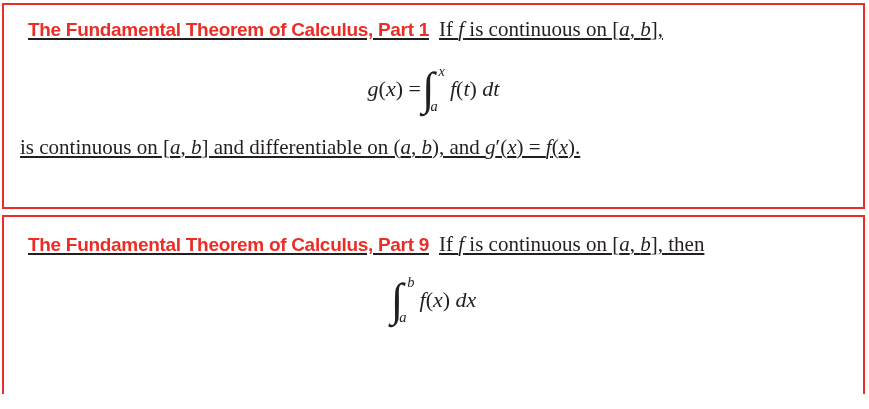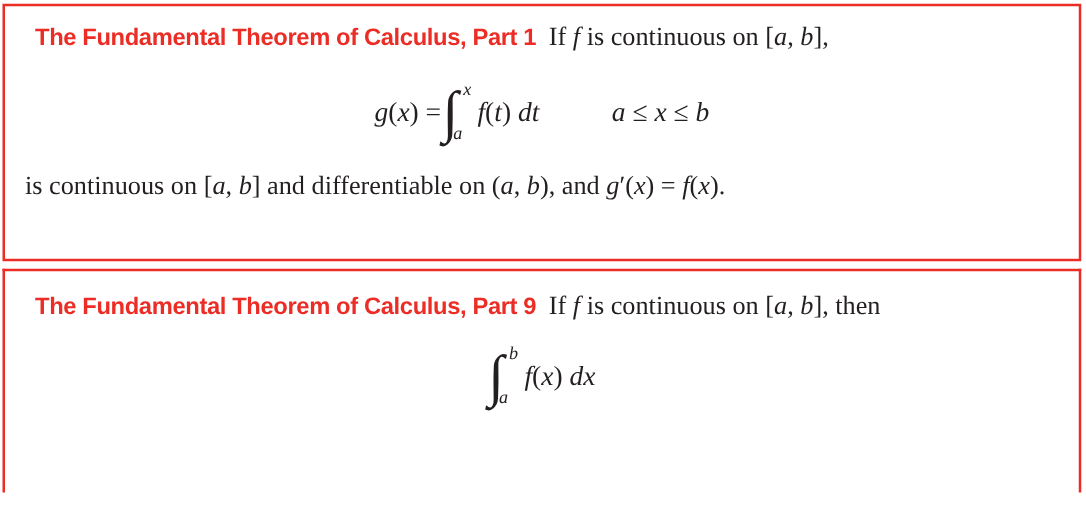--- a/index.html
+++ b/index.html
@@ -26,20 +26,21 @@
   }
   #box1 { top: 3px; height: 206px; }
   #box2 { top: 215px; height: 179px; border-bottom: none; }
 
   .box-line {
     font-size: 21px;
     line-height: 28px;
     padding-left: 16px;
     padding-right: 14px;
     white-space: nowrap;
+    text-decoration: underline;
   }
   .first-line { padding-left: 24px; margin-top: 10px; }
   #box2 .first-line { margin-top: 13px; }
 
   .theorem-title {
     font-family: "Liberation Sans", "DejaVu Sans", sans-serif;
     font-weight: bold;
     font-size: 19px;
     letter-spacing: -0.3px;
     color: var(--accent);
@@ -99,21 +100,20 @@
     <div class="formula">
       <span class="math lhs"><i>g</i>(<i>x</i>) =</span>
       <span class="int-group">
         <span class="int-sign">∫</span>
         <span class="int-limits">
           <span class="upper">x</span>
           <span class="lower">a</span>
         </span>
       </span>
       <span class="math integrand"><i>f</i>(<i>t</i>) <i>dt</i></span>
-      <span class="math condition"><i>a</i> ≤ <i>x</i> ≤ <i>b</i></span>
     </div>
 
     <p class="box-line closing-line">is continuous on [<i>a</i>, <i>b</i>] and differentiable on (<i>a</i>, <i>b</i>), and <i>g</i>′(<i>x</i>) = <i>f</i>(<i>x</i>).</p>
   </section>
 
   <section class="theorem-box" id="box2">
     <p class="box-line first-line"><span class="theorem-title">The Fundamental Theorem of Calculus, Part 9</span><span>If <i>f</i> is continuous on [<i>a</i>, <i>b</i>], then</span></p>
 
     <div class="formula">
       <span class="int-group">

